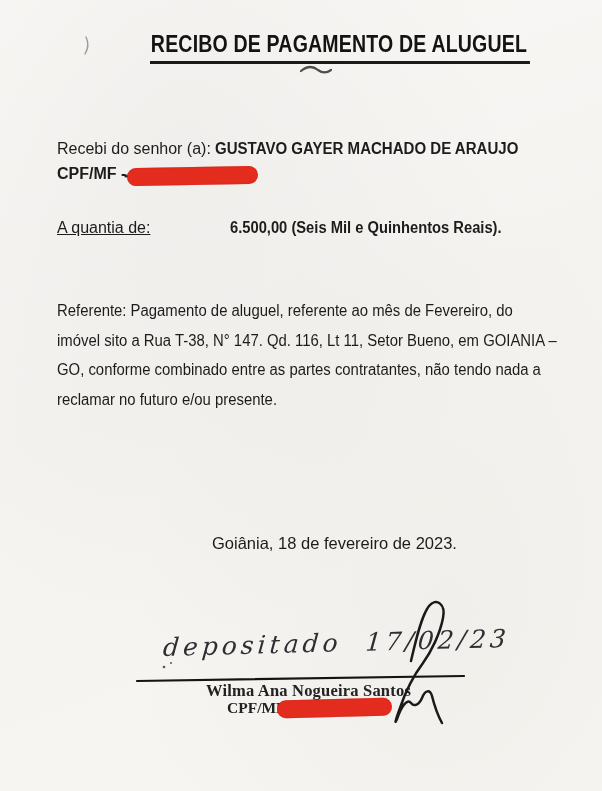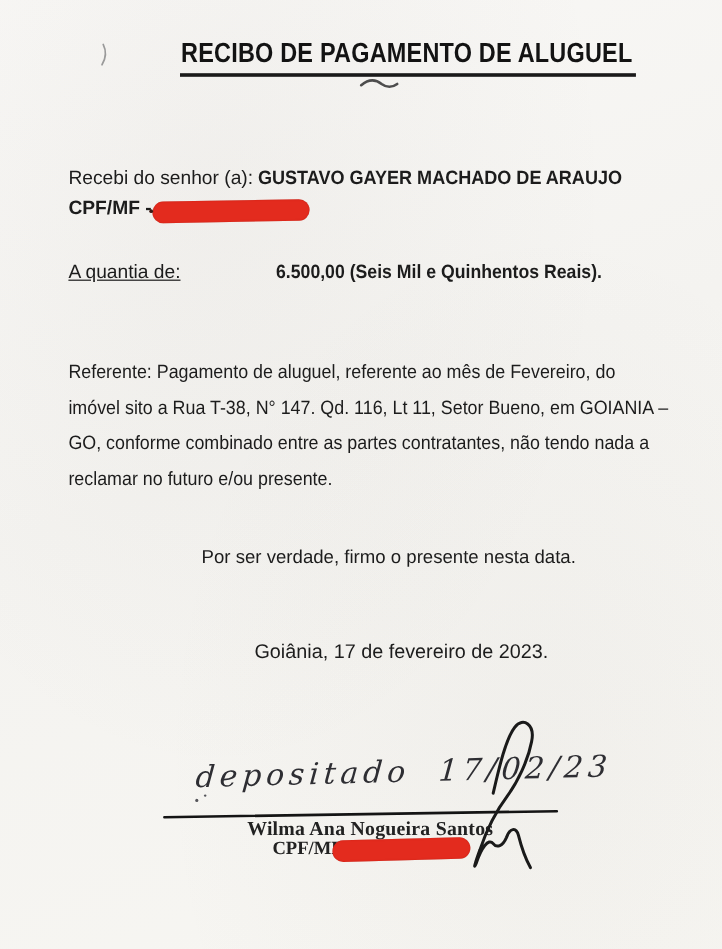--- a/index.html
+++ b/index.html
@@ -82,23 +82,22 @@
     <span class="val">6.500,00 (Seis Mil e Quinhentos Reais).</span>
   </div>
 
   <div class="abs paragraph">
     <div class="pline">Referente: Pagamento de aluguel, referente ao mês de Fevereiro, do</div>
     <div class="pline">imóvel sito a Rua T-38, N° 147. Qd. 116, Lt 11, Setor Bueno, em GOIANIA –</div>
     <div class="pline">GO, conforme combinado entre as partes contratantes, não tendo nada a</div>
     <div class="pline">reclamar no futuro e/ou presente.</div>
   </div>
 
-  <div class="abs closing">Por ser verdade, firmo o presente nesta data.</div>
 
-  <div class="abs dateline">Goiânia, 17 de fevereiro de 2023.</div>
+  <div class="abs dateline">Goiânia, 18 de fevereiro de 2023.</div>
 
   <div class="abs handwriting">depositado 17/02/23</div>
 
   <div class="abs signer-name">Wilma Ana Nogueira Santos</div>
 
   <div class="abs cpf-row-2">
     <span class="lbl">CPF/MF</span>
     <span class="redact redact-2"></span>
   </div>
 

